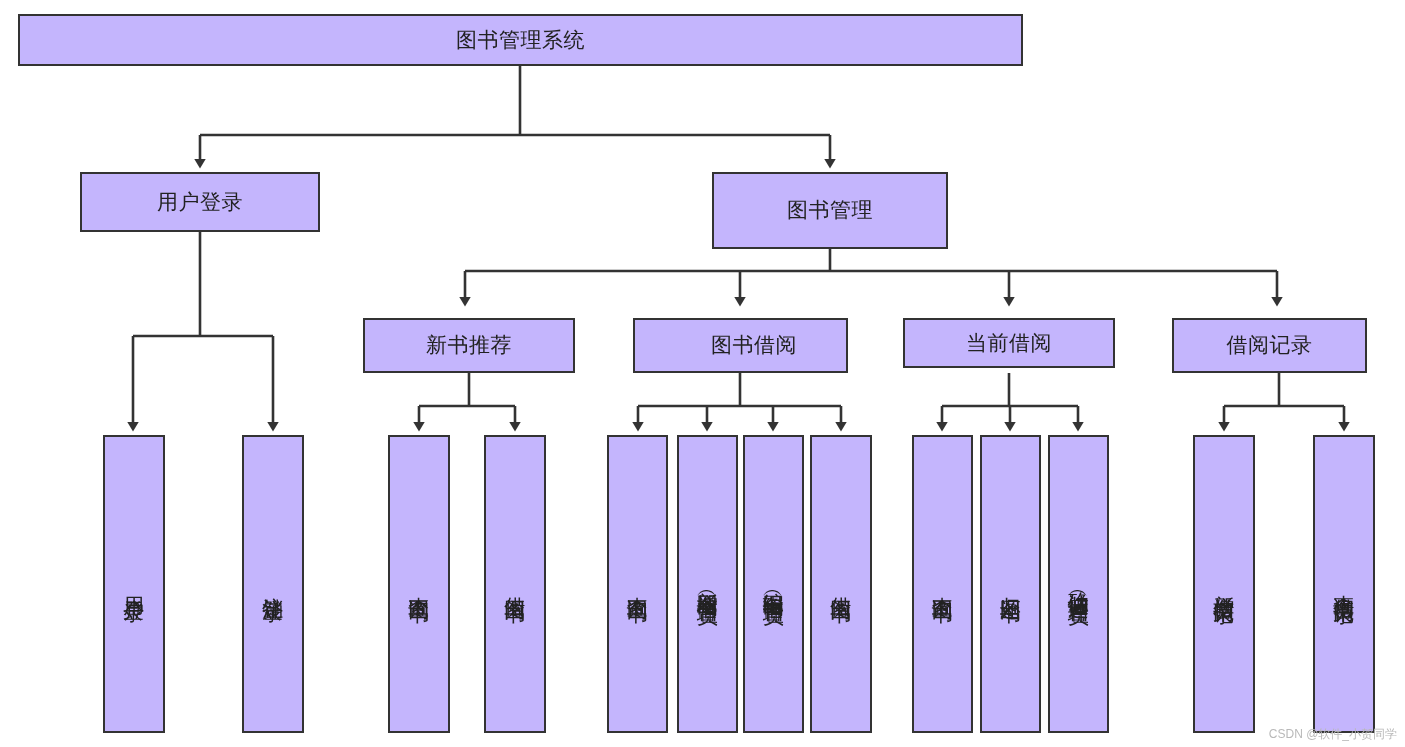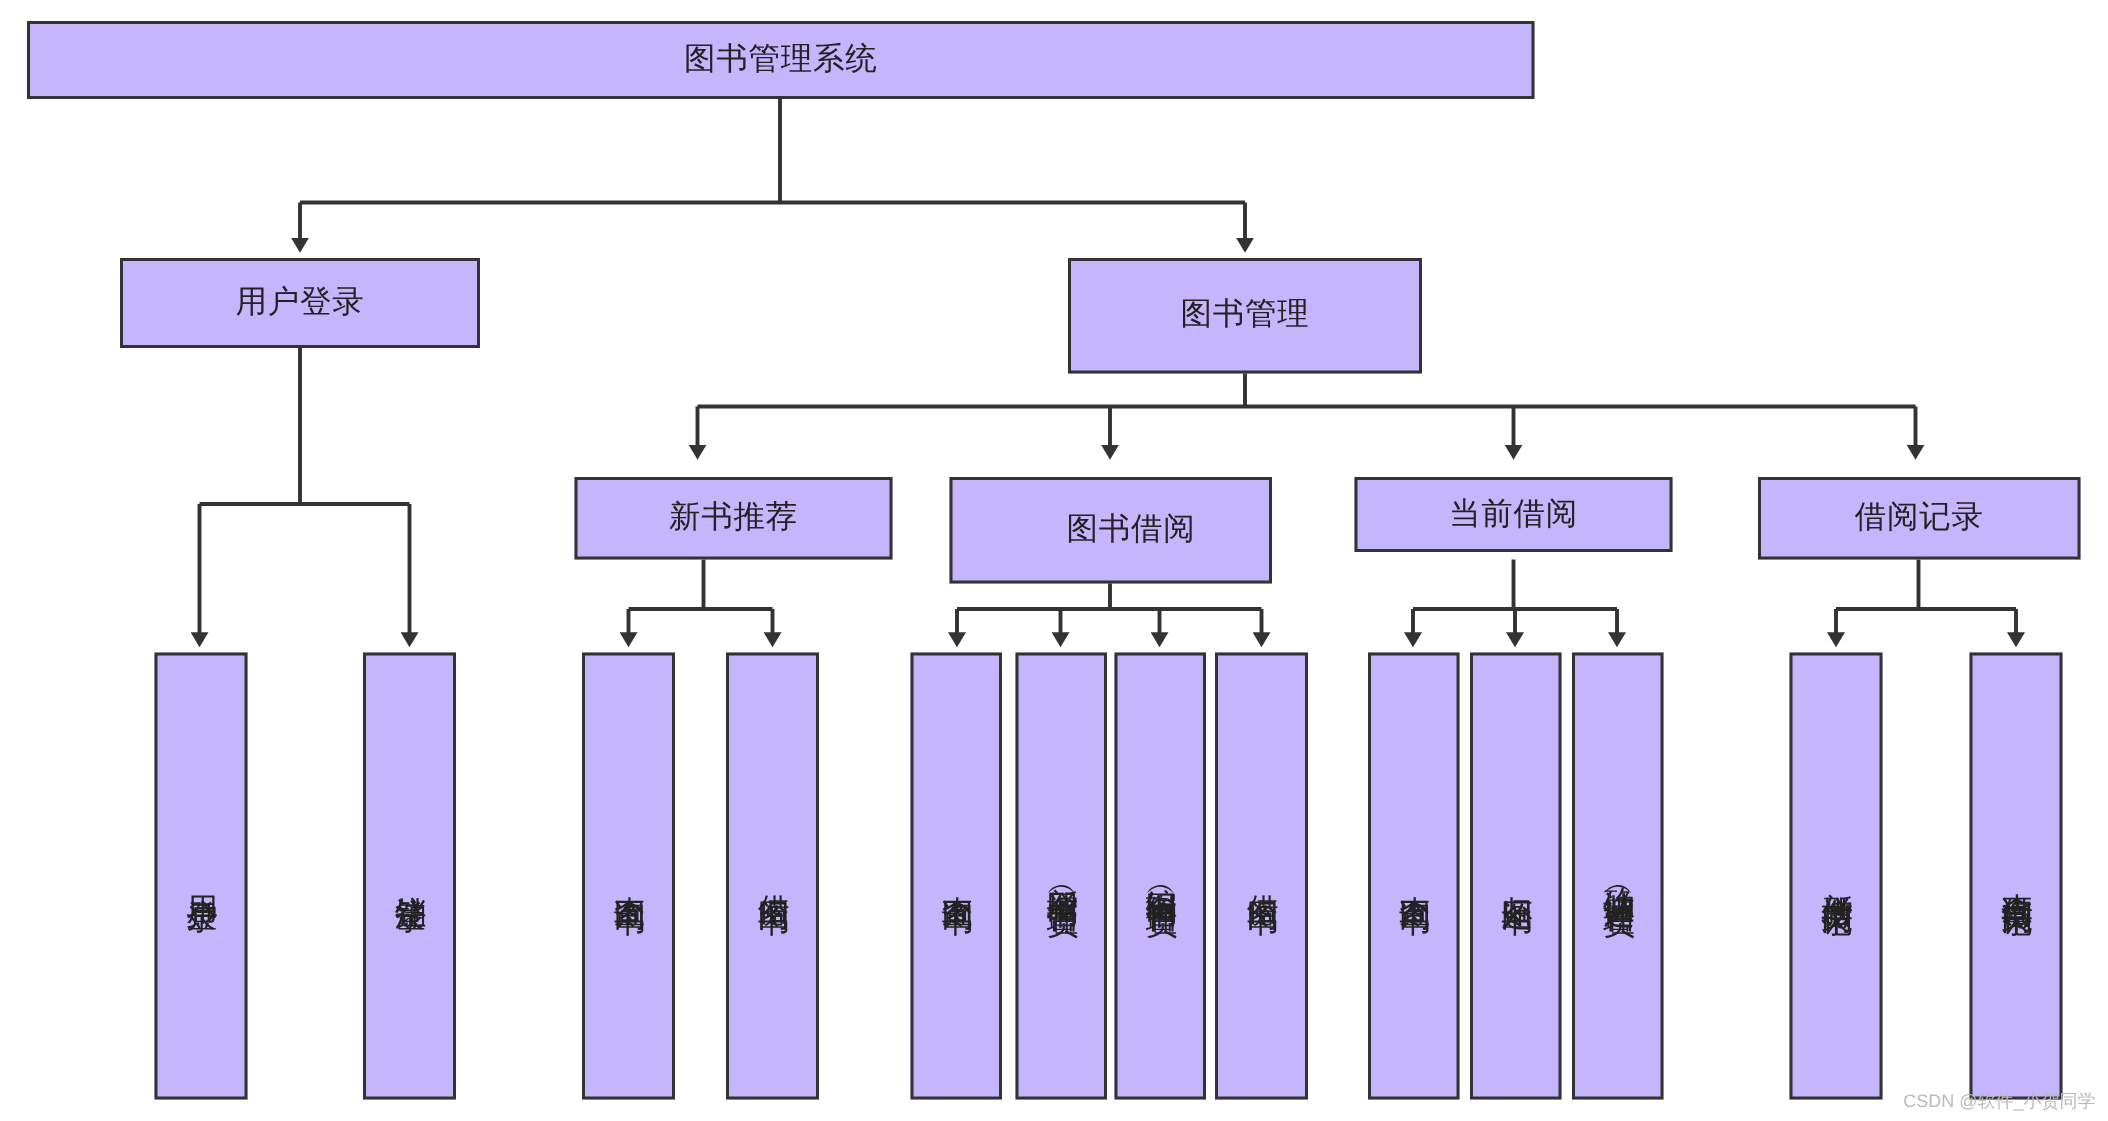--- a/index.html
+++ b/index.html
@@ -127,30 +127,30 @@
     <span class="lbl">图书管理系统</span>
   </div>
 
   <div class="node horiz" style="left:80px; top:172px; width:240px; height:60px;">
     <span class="lbl">用户登录</span>
   </div>
   <div class="node horiz" style="left:712px; top:172px; width:236px; height:77px;">
     <span class="lbl">图书管理</span>
   </div>
 
-  <div class="node horiz" style="left:363px; top:318px; width:212px; height:55px;margin-left:20px;">
+  <div class="node horiz" style="left:363px; top:318px; width:212px; height:55px;">
     <span class="lbl">新书推荐</span>
   </div>
-  <div class="node horiz" style="left:633px; top:318px; width:215px; height:71px;padding-left:27px;">
+  <div class="node horiz" style="left:633px; top:318px; width:215px; height:55px;padding-left:27px;">
     <span class="lbl">图书借阅</span>
   </div>
   <div class="node horiz" style="left:903px; top:318px; width:212px; height:50px;">
     <span class="lbl">当前借阅</span>
   </div>
-  <div class="node horiz" style="left:1172px; top:318px; width:215px; height:55px;">
+  <div class="node horiz" style="left:1172px; top:318px; width:195px; height:55px;">
     <span class="lbl">借阅记录</span>
   </div>
 
   <div class="node vert" style="left:103px; top:435px; width:62px; height:298px;">
     <span class="lbl">用户登录</span>
   </div>
   <div class="node vert" style="left:242px; top:435px; width:62px; height:298px;">
     <span class="lbl">注销登录</span>
   </div>
 

